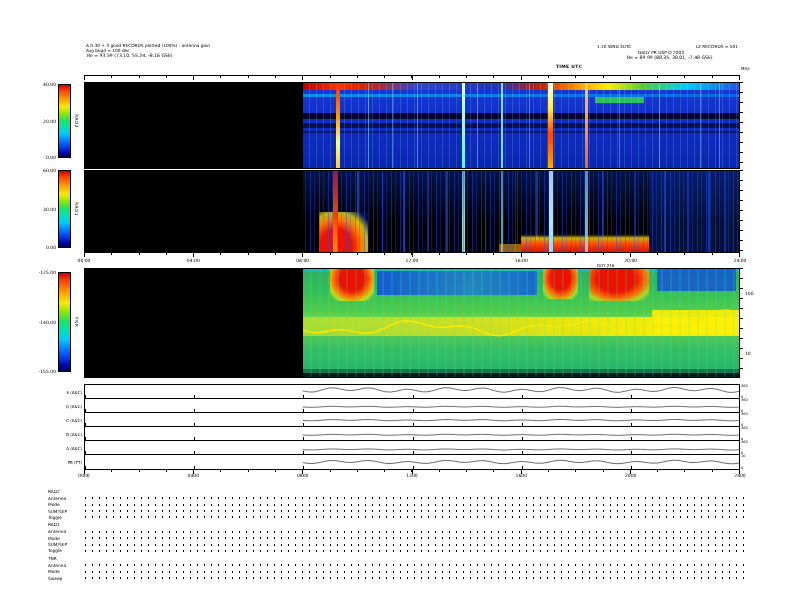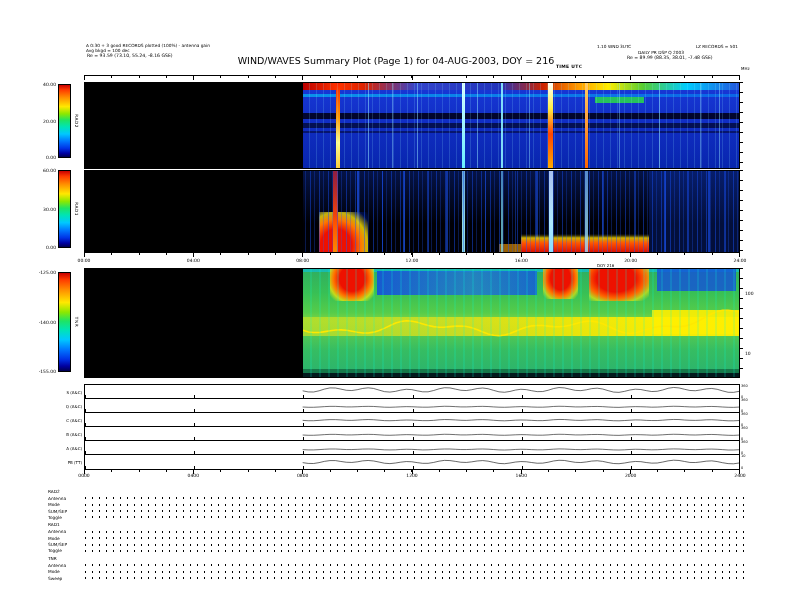--- a/index.html
+++ b/index.html
@@ -65,21 +65,20 @@
   .leg-h{font-size:4.3px;line-height:6.3px;height:6.3px;margin-top:2px;}
   .leg-row{display:flex;align-items:center;height:6.3px;}
   .leg-lbl{width:37px;font-size:4.3px;}
   .leg-dots{flex:1;height:2px;
      background:repeating-linear-gradient(90deg,#000 0 1.3px,transparent 1.3px 7px);}
 </style>
 </head>
 <body>
 
 <div class="page">
-  <div class="title">WIND/WAVES Summary Plot (Page 1) for 04-AUG-2003, DOY = 216</div>
 
   <div class="ann" id="al1">A 0:30 + 3 good RECORDS plotted (100%) - antenna gain</div>
   <div class="ann" id="al2">Avg bkgd = 100 dec</div>
   <div class="ann" id="al3">Re =   93.59 (73.10, 55.24, -8.16 GSE)</div>
 
   <div class="ann" id="ar1">
     <span>1.10 WND 3UTC</span>
     <span>LZ RECORDS = 501</span>
   </div>
   <div class="ann" id="ar2">DAILY PR DSP Q 2003</div>

